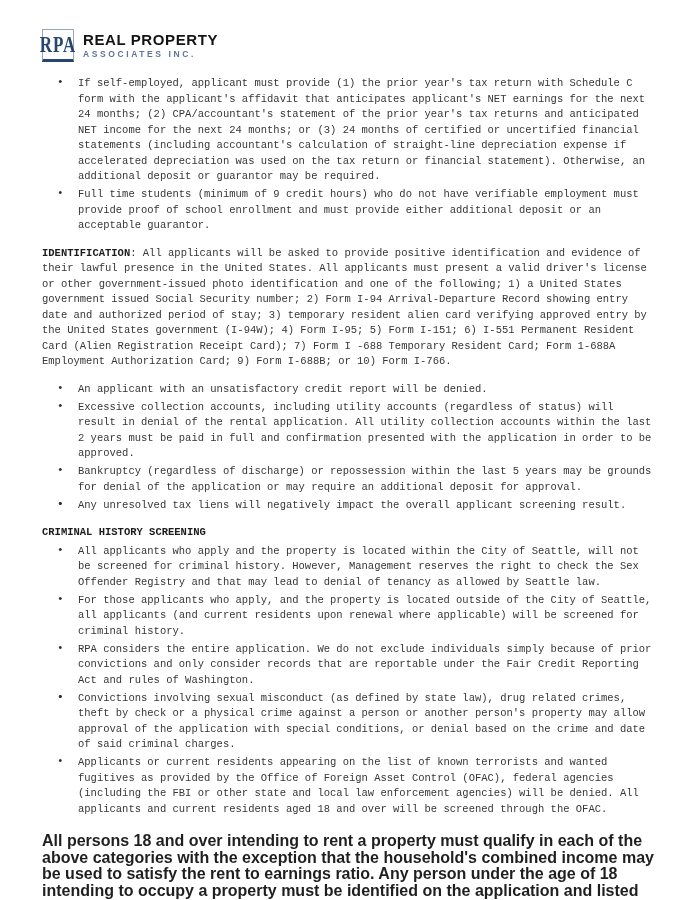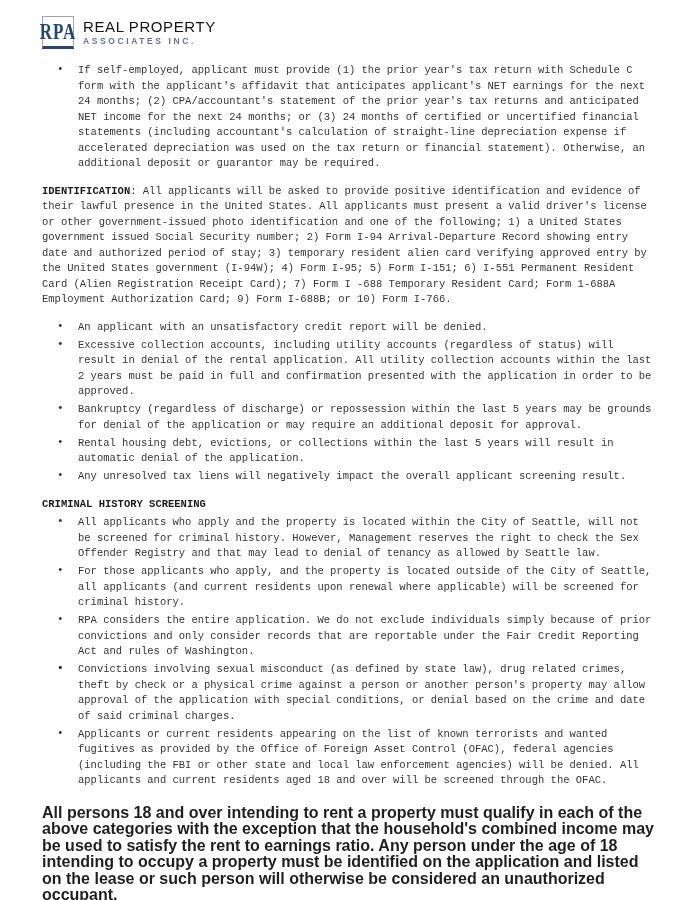--- a/index.html
+++ b/index.html
@@ -5,42 +5,42 @@
   * { margin: 0; padding: 0; box-sizing: border-box; }
   html, body { background: #ffffff; }
   body {
     width: 696px; height: 900px;
     font-family: "Liberation Sans", sans-serif;
     color: #363636;
     overflow: hidden;
   }
   .page {
     width: 696px; height: 900px;
-    padding: 15px 40px 0 42px;
+    padding: 28px 40px 0 42px;
     display: flex; flex-direction: column;
     background: #ffffff;
   }
 
   
   .logo-row { display: flex; align-items: flex-start; gap: 9px; height: 42px; flex: 0 0 auto; }
   .logo-mark {
     width: 32px; height: 33px;
     border: 1px solid #9aa5b5;
     border-bottom: 3px solid #27456f;
     background: #fdfdfd;
     display: flex; align-items: center; justify-content: center;
     margin-top: 1px;
   }
   .logo-mark span {
     font-family: "Liberation Serif", serif;
     font-weight: bold; font-size: 17px; letter-spacing: 1px;
     color: #27456f; transform: scaleY(1.35); display: inline-block;
   }
   .logo-name {
-    font-size: 15px; font-weight: normal; color: #141414;
+    font-size: 15px; font-weight: bold; color: #141414;
     letter-spacing: 0.6px; line-height: 18px; margin-top: 3px;
   }
   .logo-sub {
     font-size: 8.5px; font-weight: bold; color: #5f7596;
     letter-spacing: 2.6px; line-height: 11px;
   }
 
   
   .content { font-size: 10.5px; line-height: 15.5px; }
   section { margin-top: 12px; font-family: Liberation Mono, monospace; }
@@ -82,20 +82,24 @@
     </div>
   </header>
 
   <div class="content">
 
     <section class="first">
       <div class="bullet">
         <span class="dot"></span>
         <span class="btext">If self-employed, applicant must provide (1) the prior year's tax return with Schedule C form with the applicant's affidavit that anticipates applicant's NET earnings for the next 24 months; (2) CPA/accountant's statement of the prior year's tax returns and anticipated NET income for the next 24 months; or (3) 24 months of certified or uncertified financial statements (including accountant's calculation of straight-line depreciation expense if accelerated depreciation was used on the tax return or financial statement). Otherwise, an additional deposit or guarantor may be required.</span>
       </div>
+      <div class="bullet">
+        <span class="dot"></span>
+        <span class="btext">Full time students (minimum of 9 credit hours) who do not have verifiable employment must provide proof of school enrollment and must provide either additional deposit or an acceptable guarantor.</span>
+      </div>
     </section>
 
     <section>
       <p class="para"><b>IDENTIFICATION</b><span>: All applicants will be asked to provide positive identification and evidence of their lawful presence in the United States. All applicants must present a valid driver's license or other government-issued photo identification and one of the following; 1) a United States government issued Social Security number; 2) Form I-94 Arrival-Departure Record showing entry date and authorized period of stay; 3) temporary resident alien card verifying approved entry by the United States government (I-94W); 4) Form I-95; 5) Form I-151; 6) I-551 Permanent Resident Card (Alien Registration Receipt Card); 7) Form I -688 Temporary Resident Card; Form 1-688A Employment Authorization Card; 9) Form I-688B; or 10) Form I-766.</span></p>
     </section>
 
     <section>
       <div class="bullet">
         <span class="dot"></span>
         <span class="btext">An applicant with an unsatisfactory credit report will be denied.</span>
@@ -103,21 +107,20 @@
       <div class="bullet">
         <span class="dot"></span>
         <span class="btext">Excessive collection accounts, including utility accounts (regardless of status) will result in denial of the rental application. All utility collection accounts within the last 2 years must be paid in full and confirmation presented with the application in order to be approved.</span>
       </div>
       <div class="bullet">
         <span class="dot"></span>
         <span class="btext">Bankruptcy (regardless of discharge) or repossession within the last 5 years may be grounds for denial of the application or may require an additional deposit for approval.</span>
       </div>
       <div class="bullet">
         <span class="dot"></span>
-        <span class="btext">Rental housing debt, evictions, or collections within the last 5 years will result in automatic denial of the application.</span>
       </div>
       <div class="bullet">
         <span class="dot"></span>
         <span class="btext">Any unresolved tax liens will negatively impact the overall applicant screening result.</span>
       </div>
     </section>
 
     <section>
       <div class="heading-line"><b>CRIMINAL HISTORY SCREENING</b></div>
       <div class="bullet">

